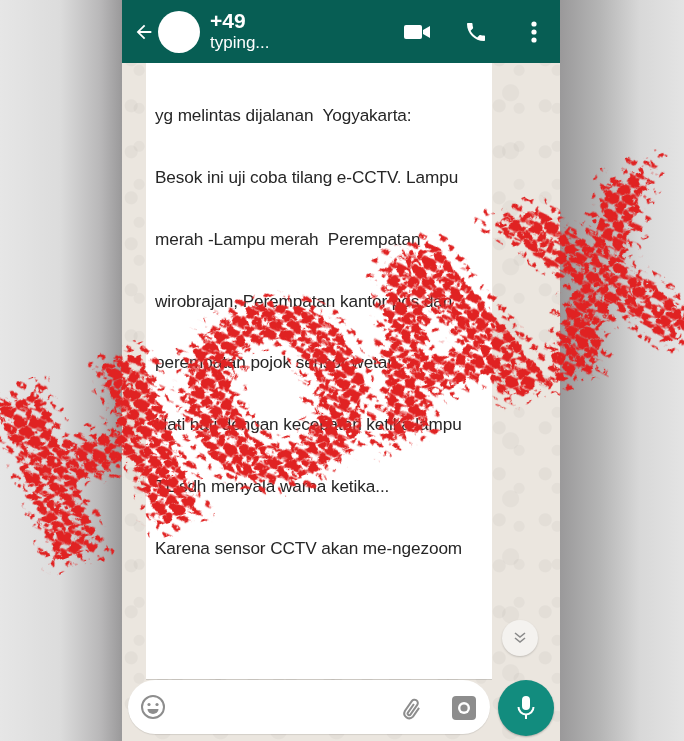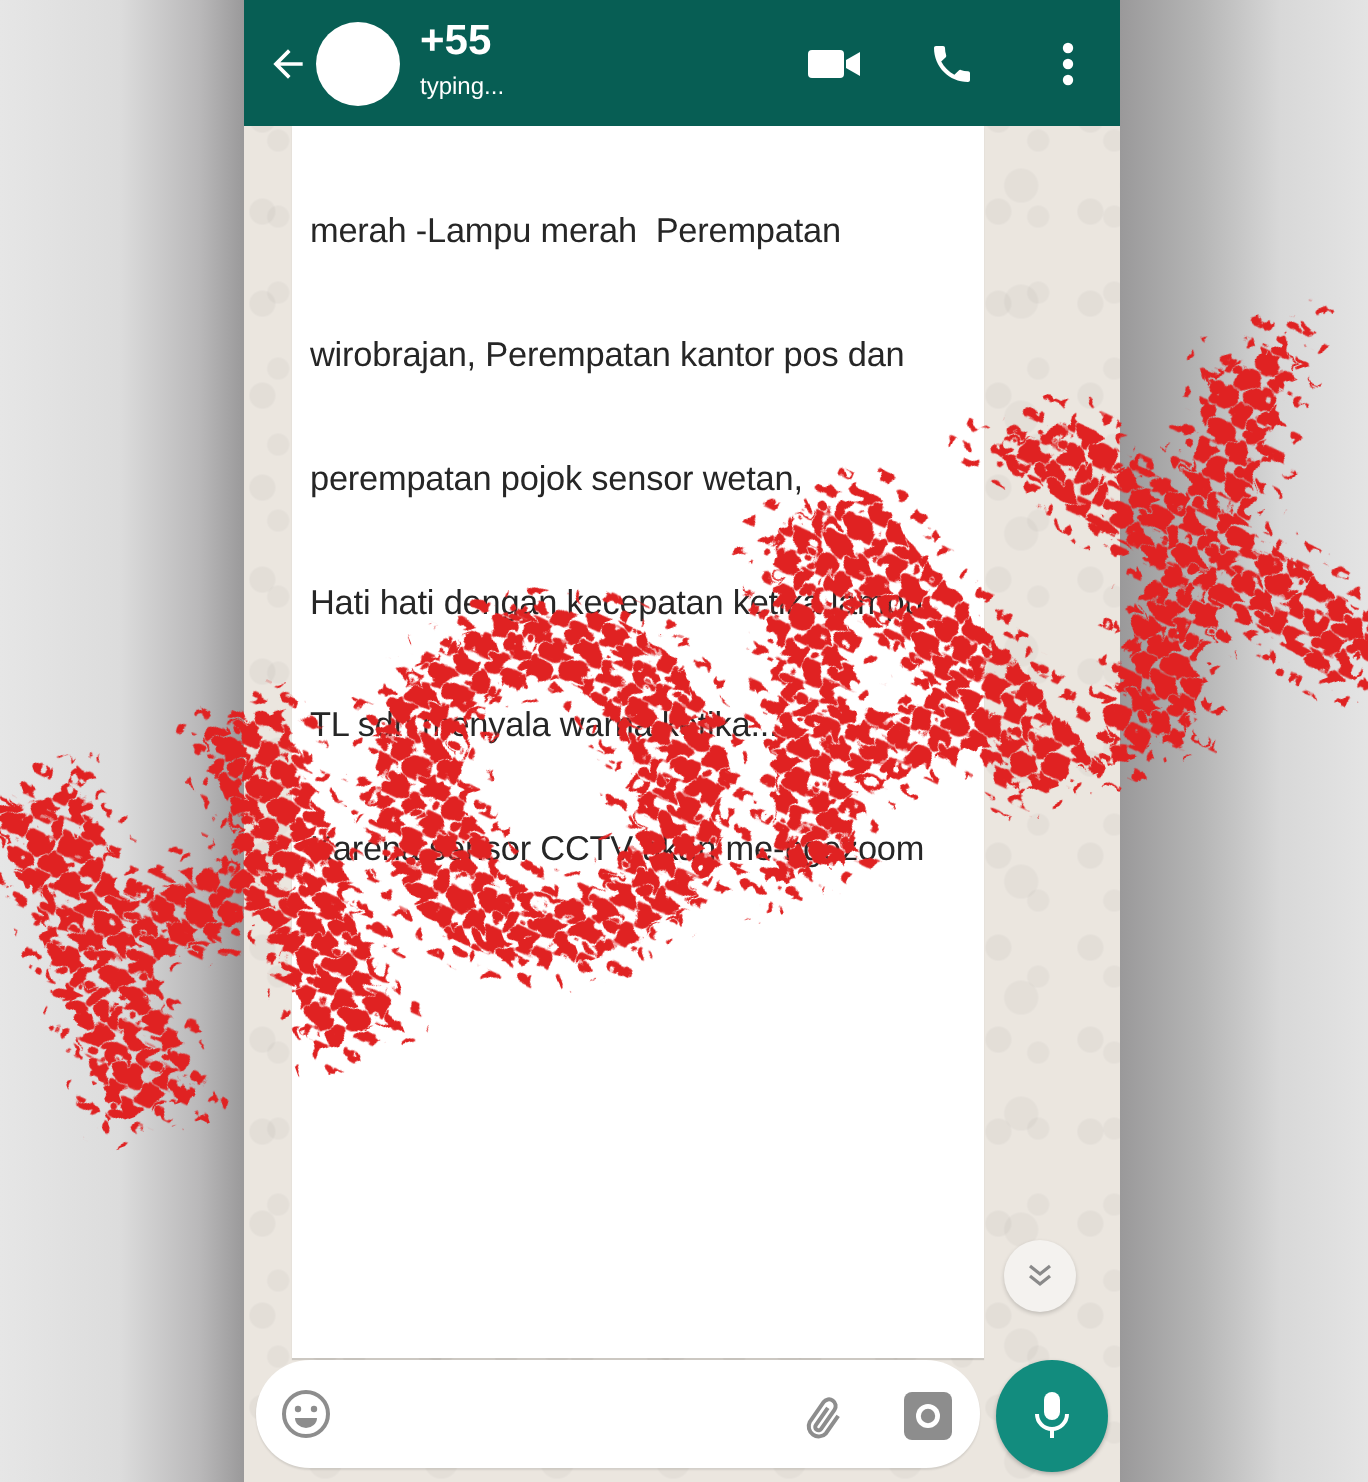--- a/index.html
+++ b/index.html
@@ -22,21 +22,21 @@
     background-size: 46px 46px, 58px 58px, 38px 38px;
   }
   .header {
     position:absolute; left:0; top:0; width:438px; height:63px;
     background:#075e54; color:#fff; display:flex; align-items:center;
   }
   .back-btn { width:24px; height:24px; margin-left:10px; display:flex; align-items:center; justify-content:center; cursor:pointer; }
   .avatar { width:42px; height:42px; border-radius:50%; background:#fff; margin-left:2px; }
   .contact { margin-left:10px; display:flex; flex-direction:column; }
   .contact-name { font-size:21px; font-weight:bold; line-height:22px; }
-  .contact-status { font-size:12px; line-height:20px; margin-top:1px; }
+  .contact-status { font-size:17px; line-height:20px; margin-top:1px; }
   .hdr-actions { position:absolute; right:0; top:0; height:63px; display:flex; align-items:center; }
   .hdr-btn { width:44px; height:44px; display:flex; align-items:center; justify-content:center; cursor:pointer; }
   .bubble {
     position:absolute; left:24px; top:63px; width:346px; height:616px;
     background:#fff; overflow:hidden;
     box-shadow: 0 1px 0.5px rgba(0,0,0,0.13);
   }
   .bubble-text {
     padding:1px 0 0 9px; font-size:17.2px; line-height:20.6px; color:#262626;
     white-space:pre; letter-spacing:-0.1px;
@@ -75,21 +75,21 @@
   <div class="wallpaper"></div>
 
   <div class="header">
     <div class="back-btn">
       <svg width="22" height="22" viewBox="0 0 24 24">
           <path d="M20 11H7.8l5.6-5.6L12 4l-8 8 8 8 1.4-1.4L7.8 13H20z" fill="#fff"></path>
         </svg>
     </div>
     <div class="avatar"></div>
     <div class="contact">
-      <span class="contact-name">+55</span>
+      <span class="contact-name">+49</span>
       <span class="contact-status">typing...</span>
     </div>
     <div class="hdr-actions">
       <div class="hdr-btn" style="margin-right:14px;">
         <svg width="28" height="20" viewBox="0 0 28 20">
             <rect x="0" y="3" width="18" height="14" rx="2" fill="#fff"></rect>
             <path d="M19 8l7-4v12l-7-4z" fill="#fff"></path>
           </svg>
       </div>
       <div class="hdr-btn" style="margin-right:14px;">
@@ -102,20 +102,22 @@
             <circle cx="4" cy="4" r="2.6" fill="#fff"></circle>
             <circle cx="4" cy="12" r="2.6" fill="#fff"></circle>
             <circle cx="4" cy="20" r="2.6" fill="#fff"></circle>
           </svg>
       </div>
     </div>
   </div>
 
   <div class="bubble">
     <div class="bubble-text">
+      <span class="line">yg melintas dijalanan  Yogyakarta:</span>
+      <span class="line">Besok ini uji coba tilang e-CCTV. Lampu</span>
       <span class="line">merah -Lampu merah  Perempatan</span>
       <span class="line">wirobrajan, Perempatan kantor pos dan</span>
       <span class="line">perempatan pojok sensor wetan,</span>
       <span class="line">Hati hati dengan kecepatan ketika lampu</span>
       <span class="line">TL sdh menyala warna ketika...</span>
       <span class="line">Karena sensor CCTV akan me-ngezoom</span>
       
       
       
       

